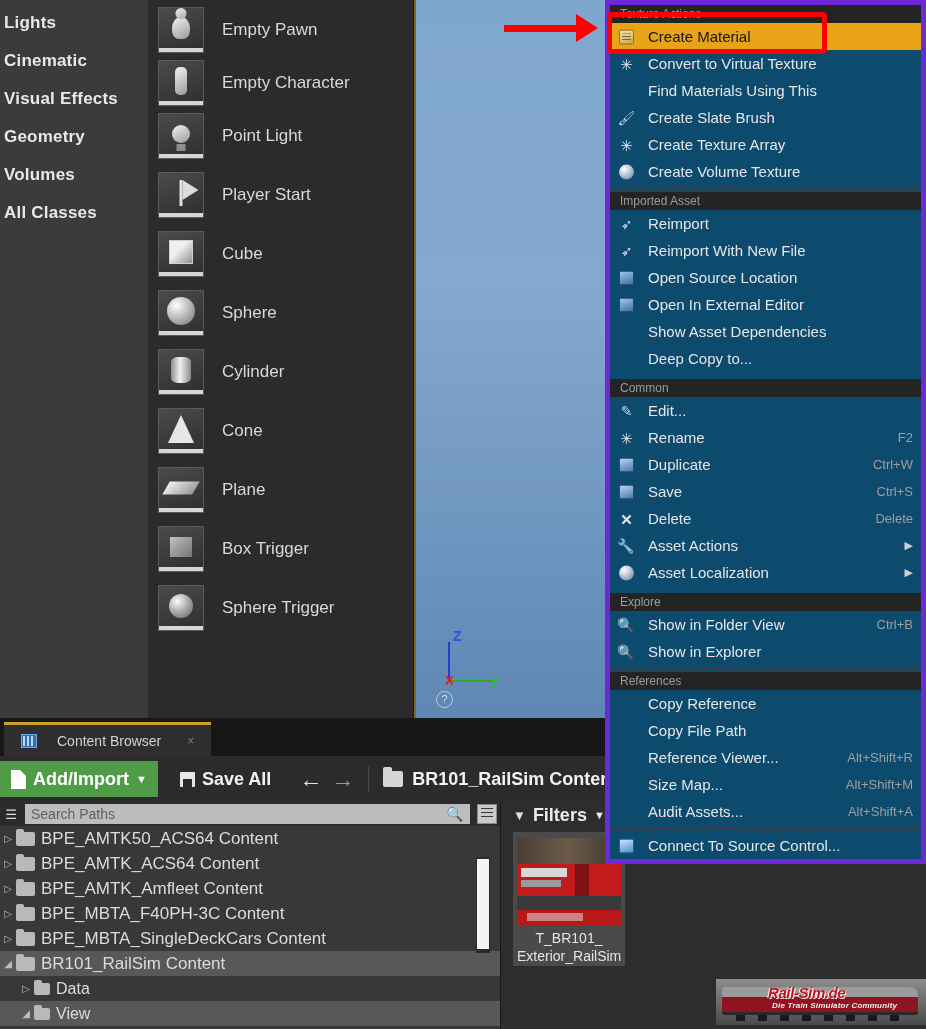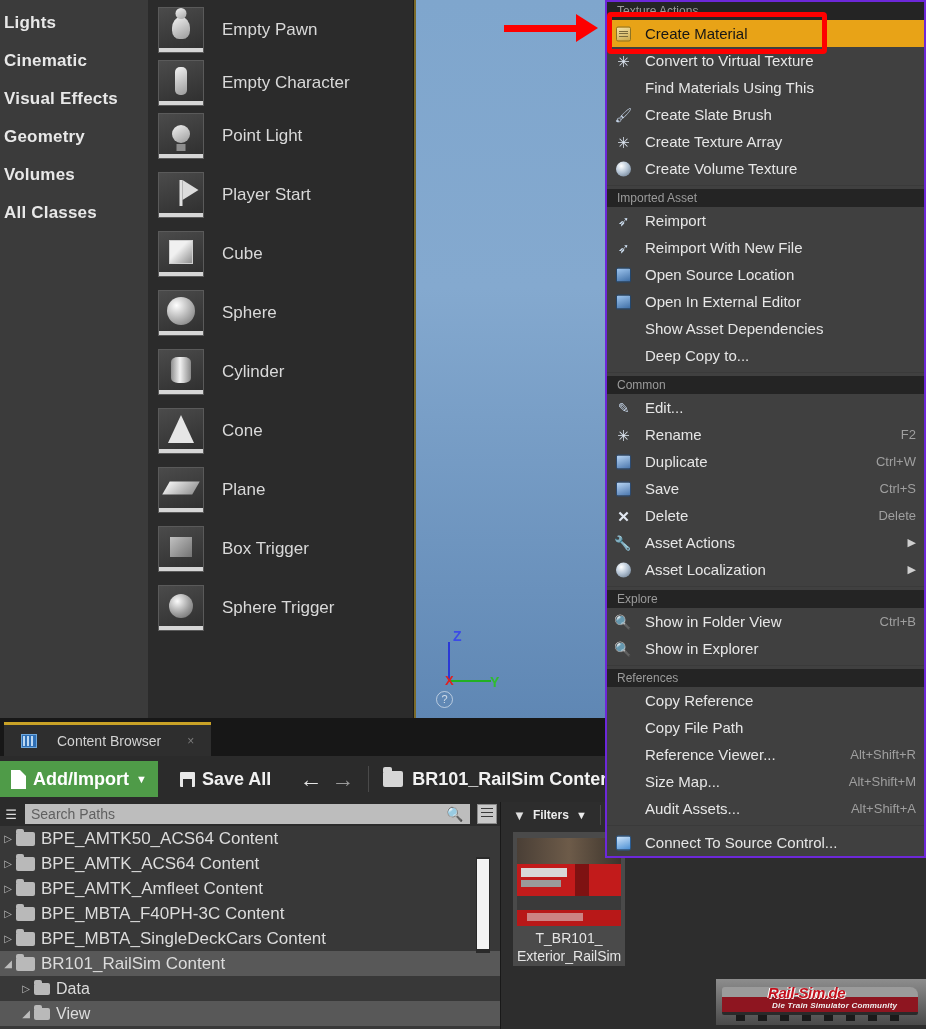--- a/index.html
+++ b/index.html
@@ -97,21 +97,21 @@
     border-left:22px solid #fe0000;
   }
   .ann-box {
     position:absolute; left:607px; top:12px; width:220px; height:42px;
     border:5px solid #fe0000; border-radius:4px; z-index:40; pointer-events:none;
   }
 
   
   .ctx-menu {
     position:absolute; left:605px; top:0; width:321px;
-    background:#404040; border:2px solid #6d28d9; z-index:30;
+    background:#0c4a6e; border:5px solid #6d28d9; z-index:30;
     font-size:15px; color:#e6e6e6;
   }
   .ctx-section {
     padding:2px 0 2px 10px; font-size:12px; color:#9b9b9b; background:#242424;
   }
   .ctx-item {
     display:flex; align-items:center; height:27px; padding-left:38px; padding-right:8px;
     color:#e6e6e6; position:relative; white-space:nowrap;
   }
   .ctx-item.highlight { background:#e8a317; color:#161616; }
@@ -218,21 +218,21 @@
   .tree-scroll { position:absolute; right:10px; top:55px; width:14px; height:96px;
     background:#2a2a2a; }
   .tree-scroll .thumb { position:absolute; left:1px; top:2px; width:12px; height:90px;
     background:#f4f4f4; }
 
   
   .asset-pane { position:absolute; left:500px; top:0; width:426px; height:227px;
     background:#2d2d2d; border-left:1px solid #191919; }
   .filters-row { display:flex; align-items:center; height:26px; padding-left:12px; gap:7px; }
   .filter-ico { color:#e0e0e0; font-size:13px; }
-  .filters-label { color:#ececec; font-size:12px; font-weight:bold; }
+  .filters-label { color:#ececec; font-size:18px; font-weight:bold; }
   .filters-caret { color:#ececec; font-size:11px; }
   .filters-div { width:1px; height:20px; background:#4c4c4c; margin-left:6px; }
 
   .asset-tile { position:absolute; left:12px; top:30px; width:112px; height:134px;
     background:#4a4a4a; padding:6px 4px 0; }
   .asset-thumb-img { width:104px; height:88px; margin:0 auto; position:relative;
     overflow:hidden; background:#2a2a2a; }
   .atv { position:absolute; }
   .asset-name { text-align:center; color:#e5e5e5; font-size:14px; line-height:18px;
     margin-top:3px; }

